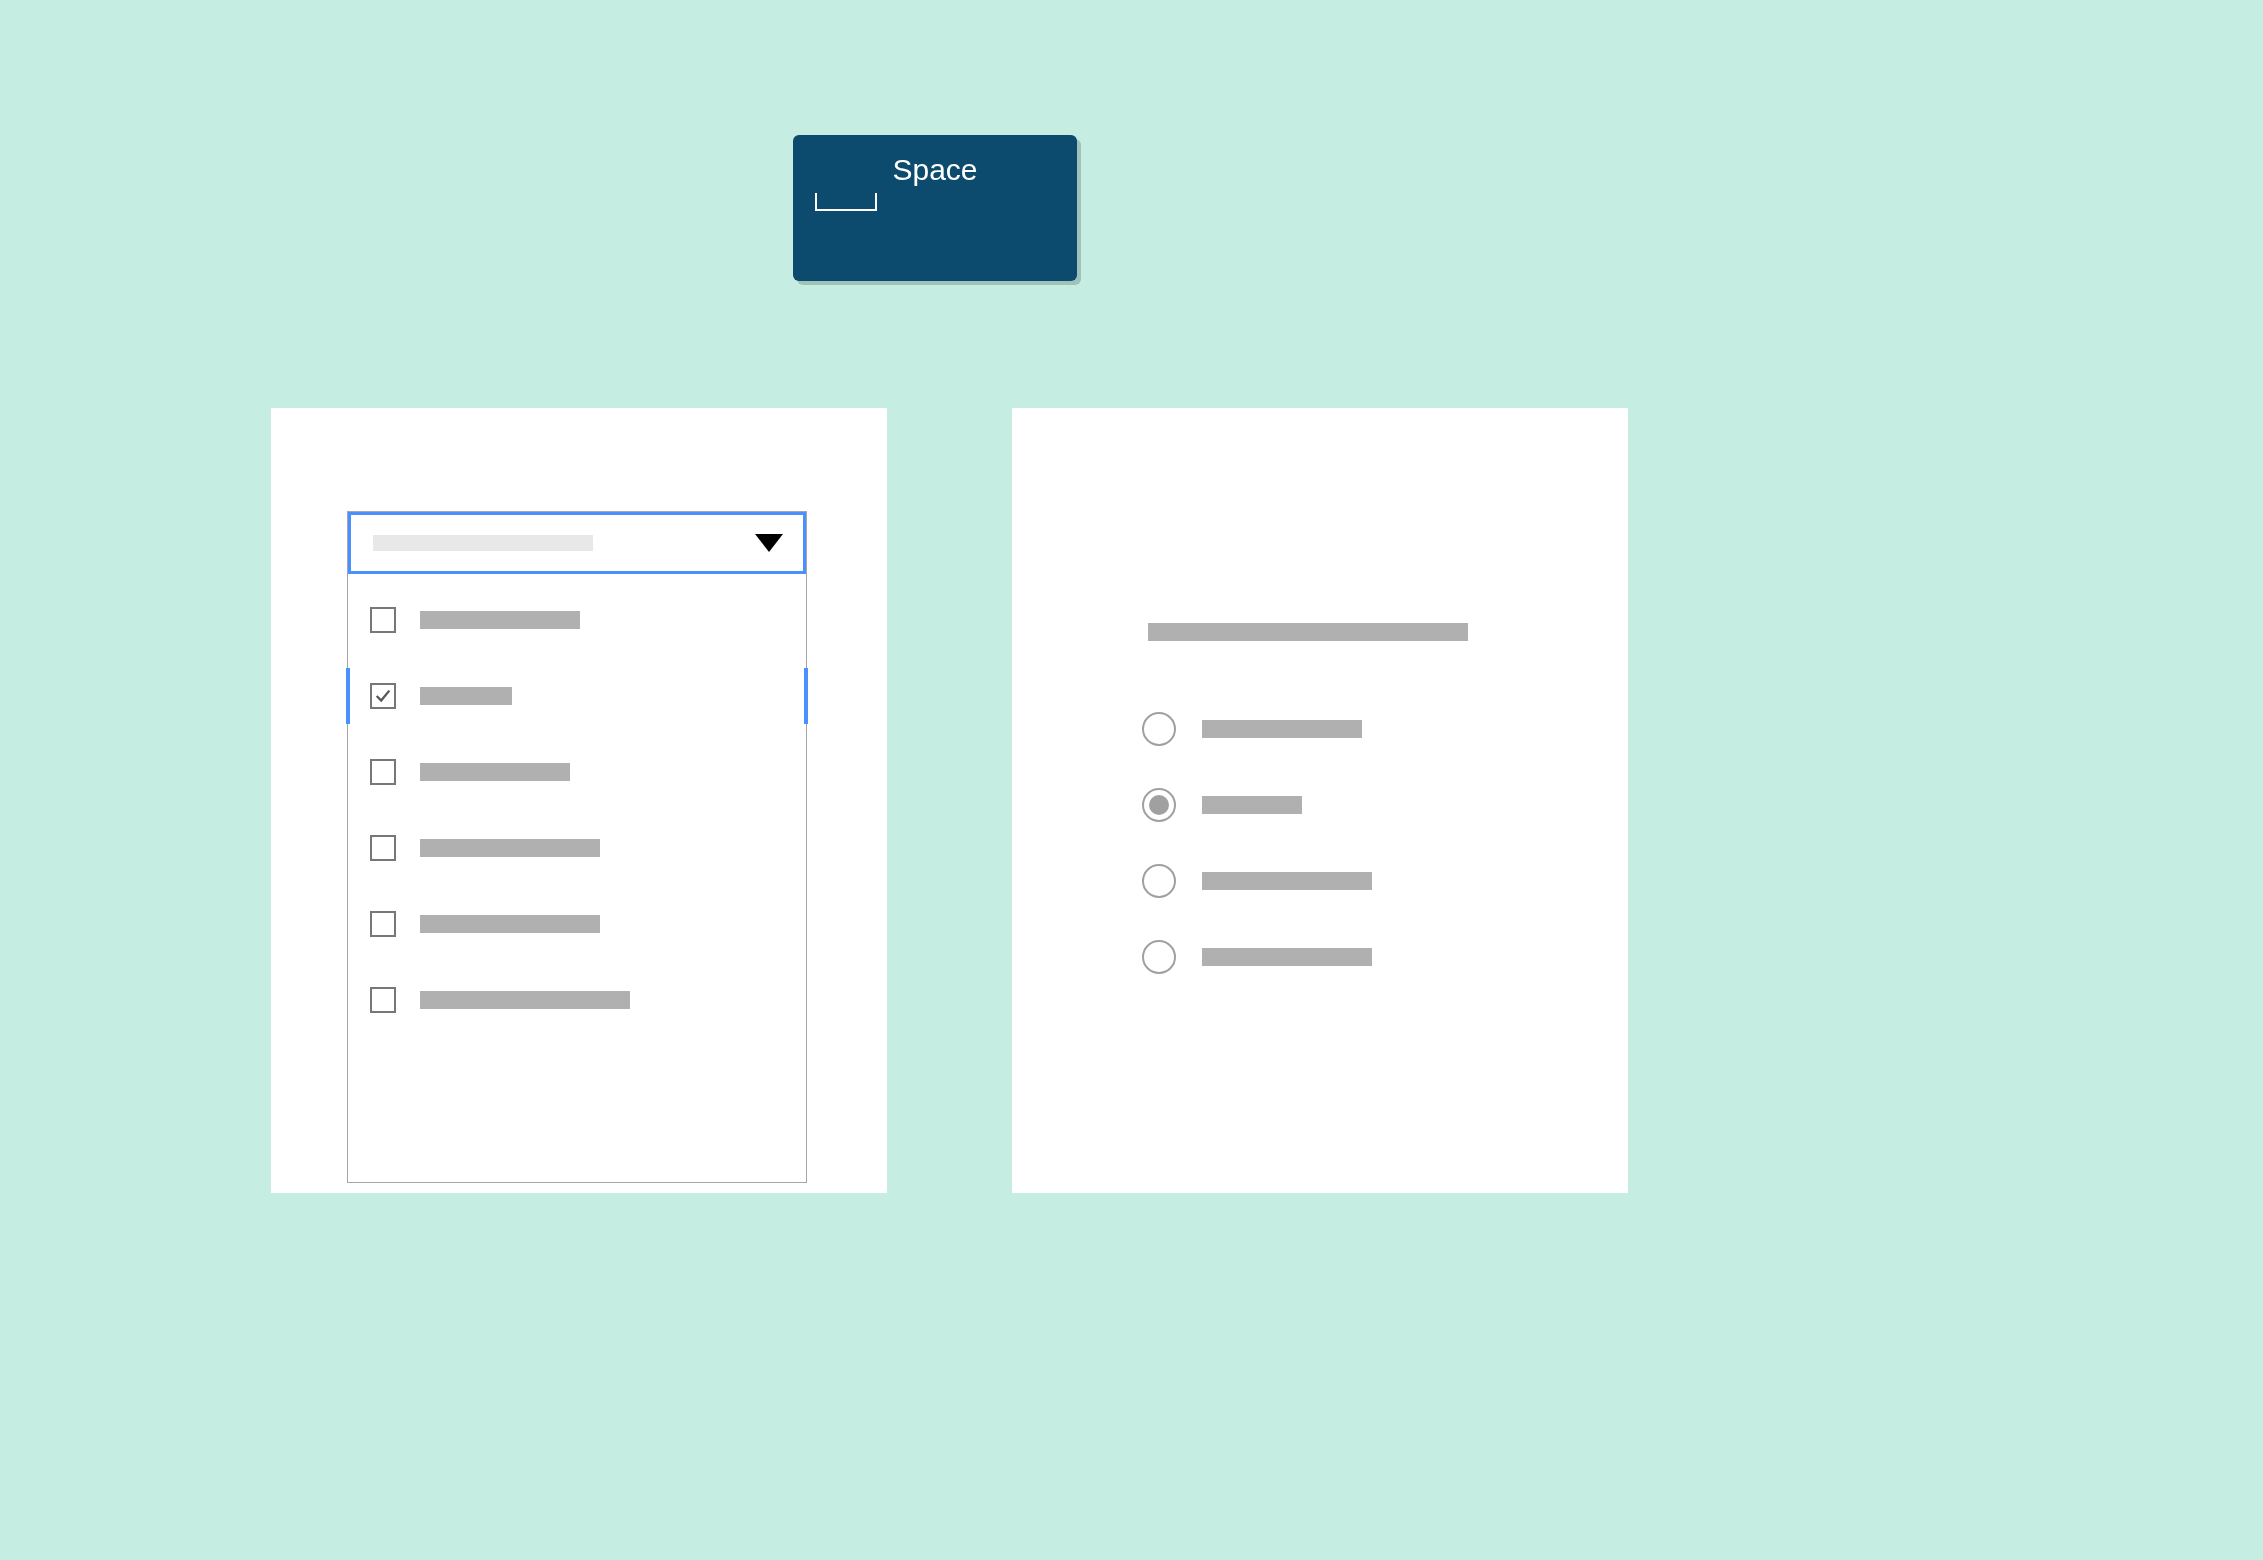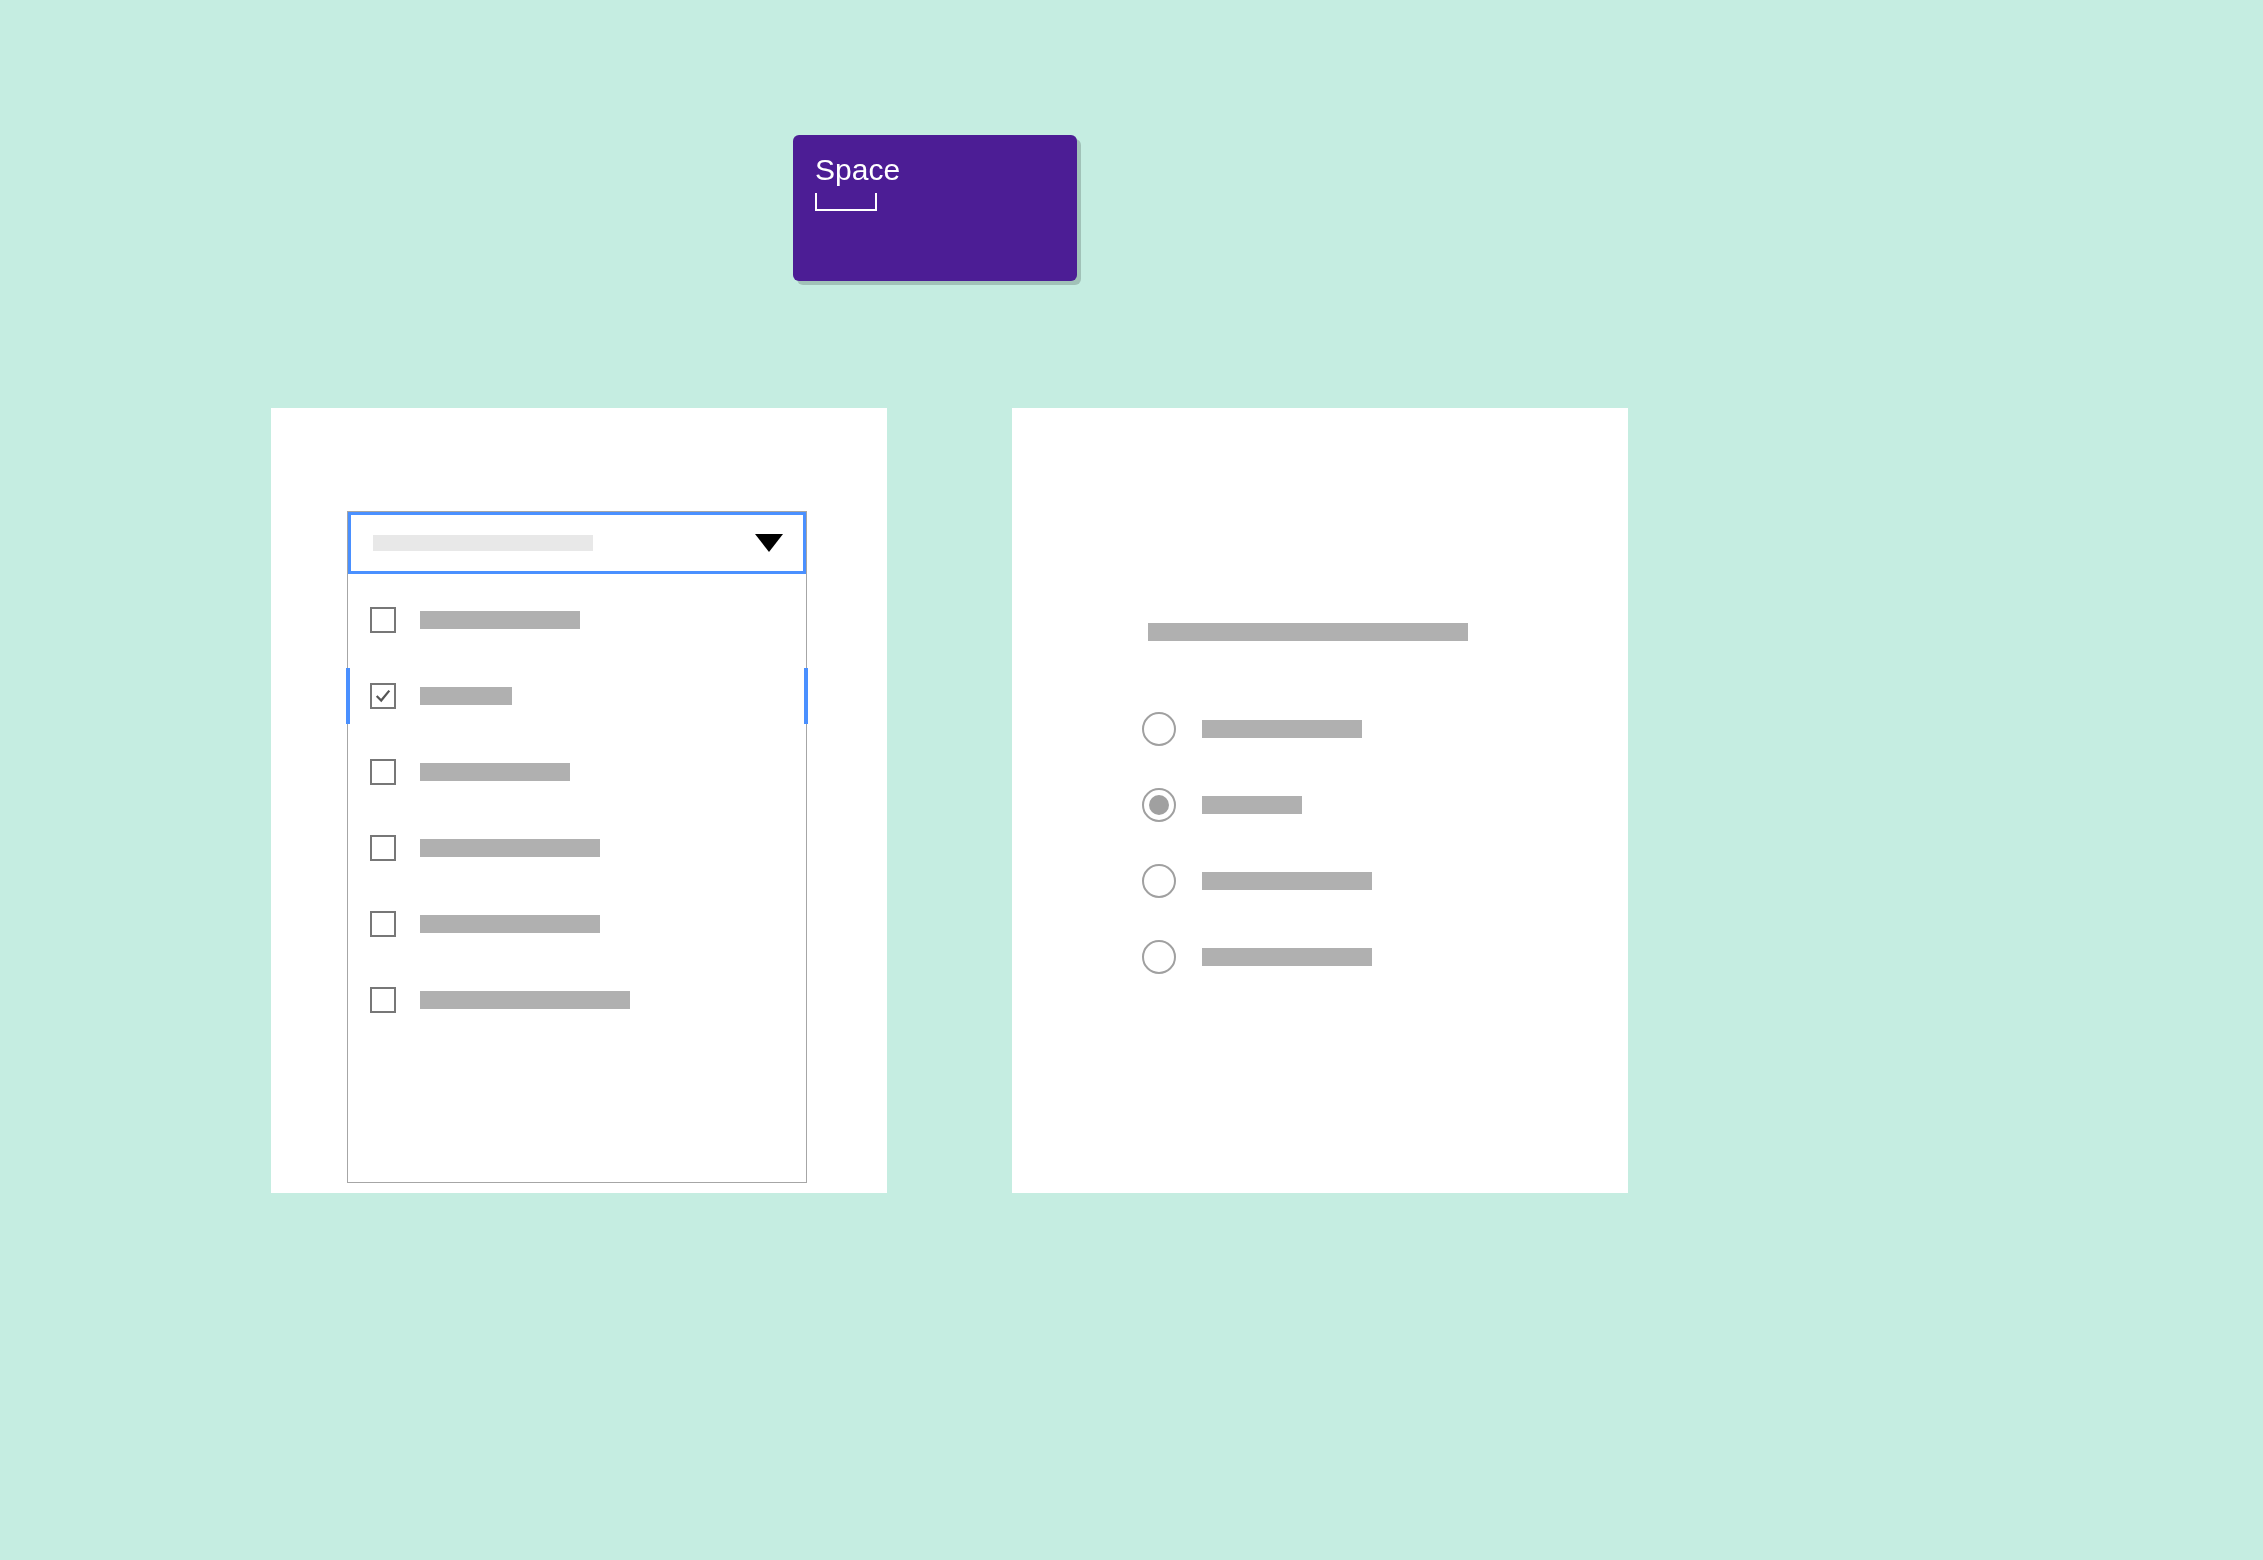--- a/index.html
+++ b/index.html
@@ -9,25 +9,26 @@
     background: #c5ede1;
     font-family: "Segoe UI", Arial, sans-serif;
     position: relative;
   }
   .space-key {
     position: absolute;
     left: 793px;
     top: 135px;
     width: 284px;
     height: 146px;
-    background: #4c1d95;
+    background: #0c4a6e;
     border-radius: 6px;
     box-shadow: 4px 4px 0 rgba(0,0,0,0.18);
     padding: 18px 22px;
     color: #fff;
+    text-align: center;
   }
   .space-key .label {
     font-size: 30px;
     font-weight: 400;
   }
   .space-key .bracket {
     margin-top: 6px;
     width: 62px;
     height: 18px;
     border-left: 2px solid #fff;

